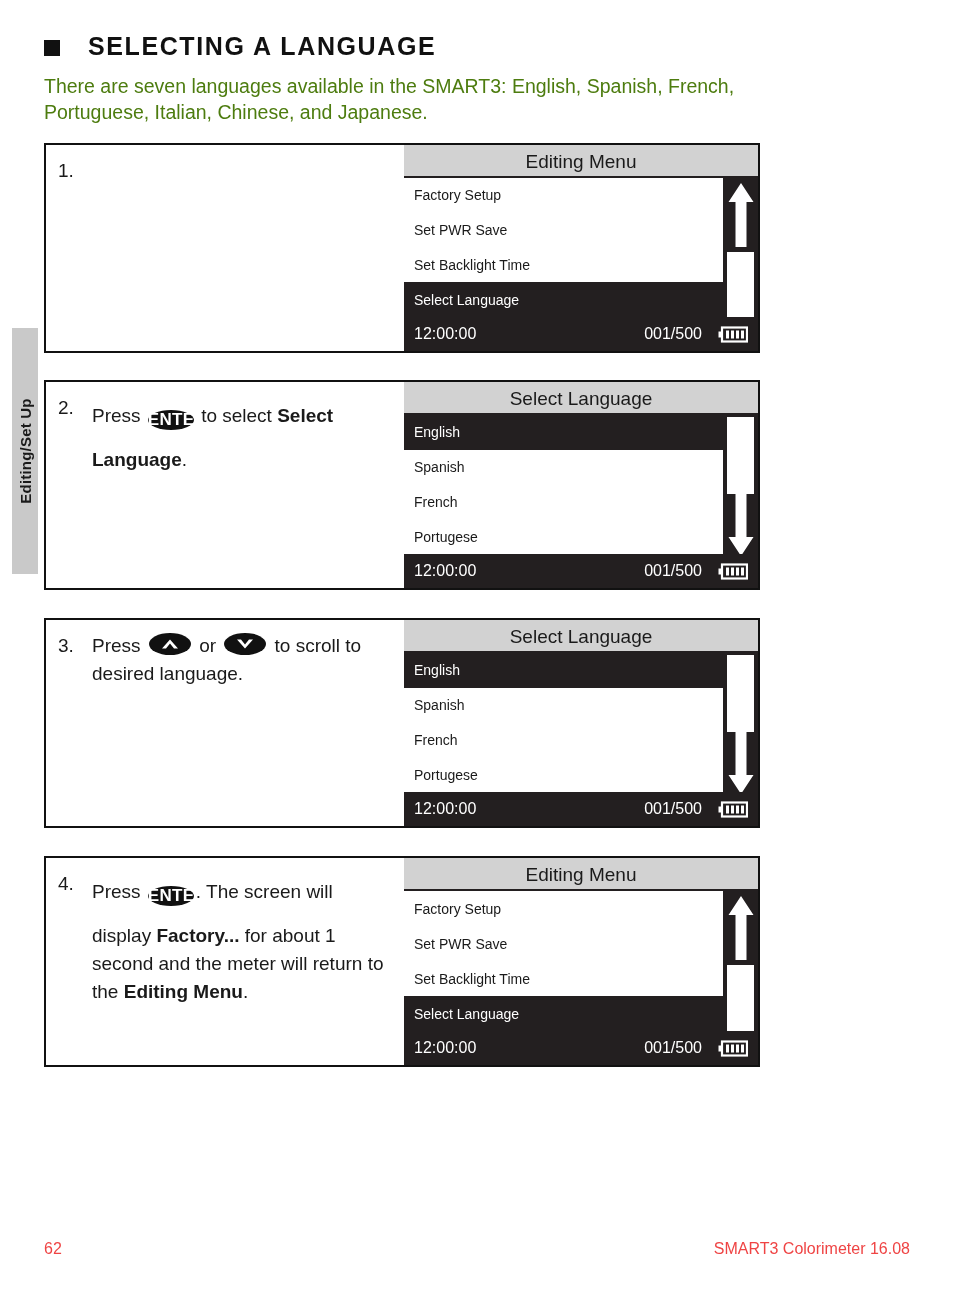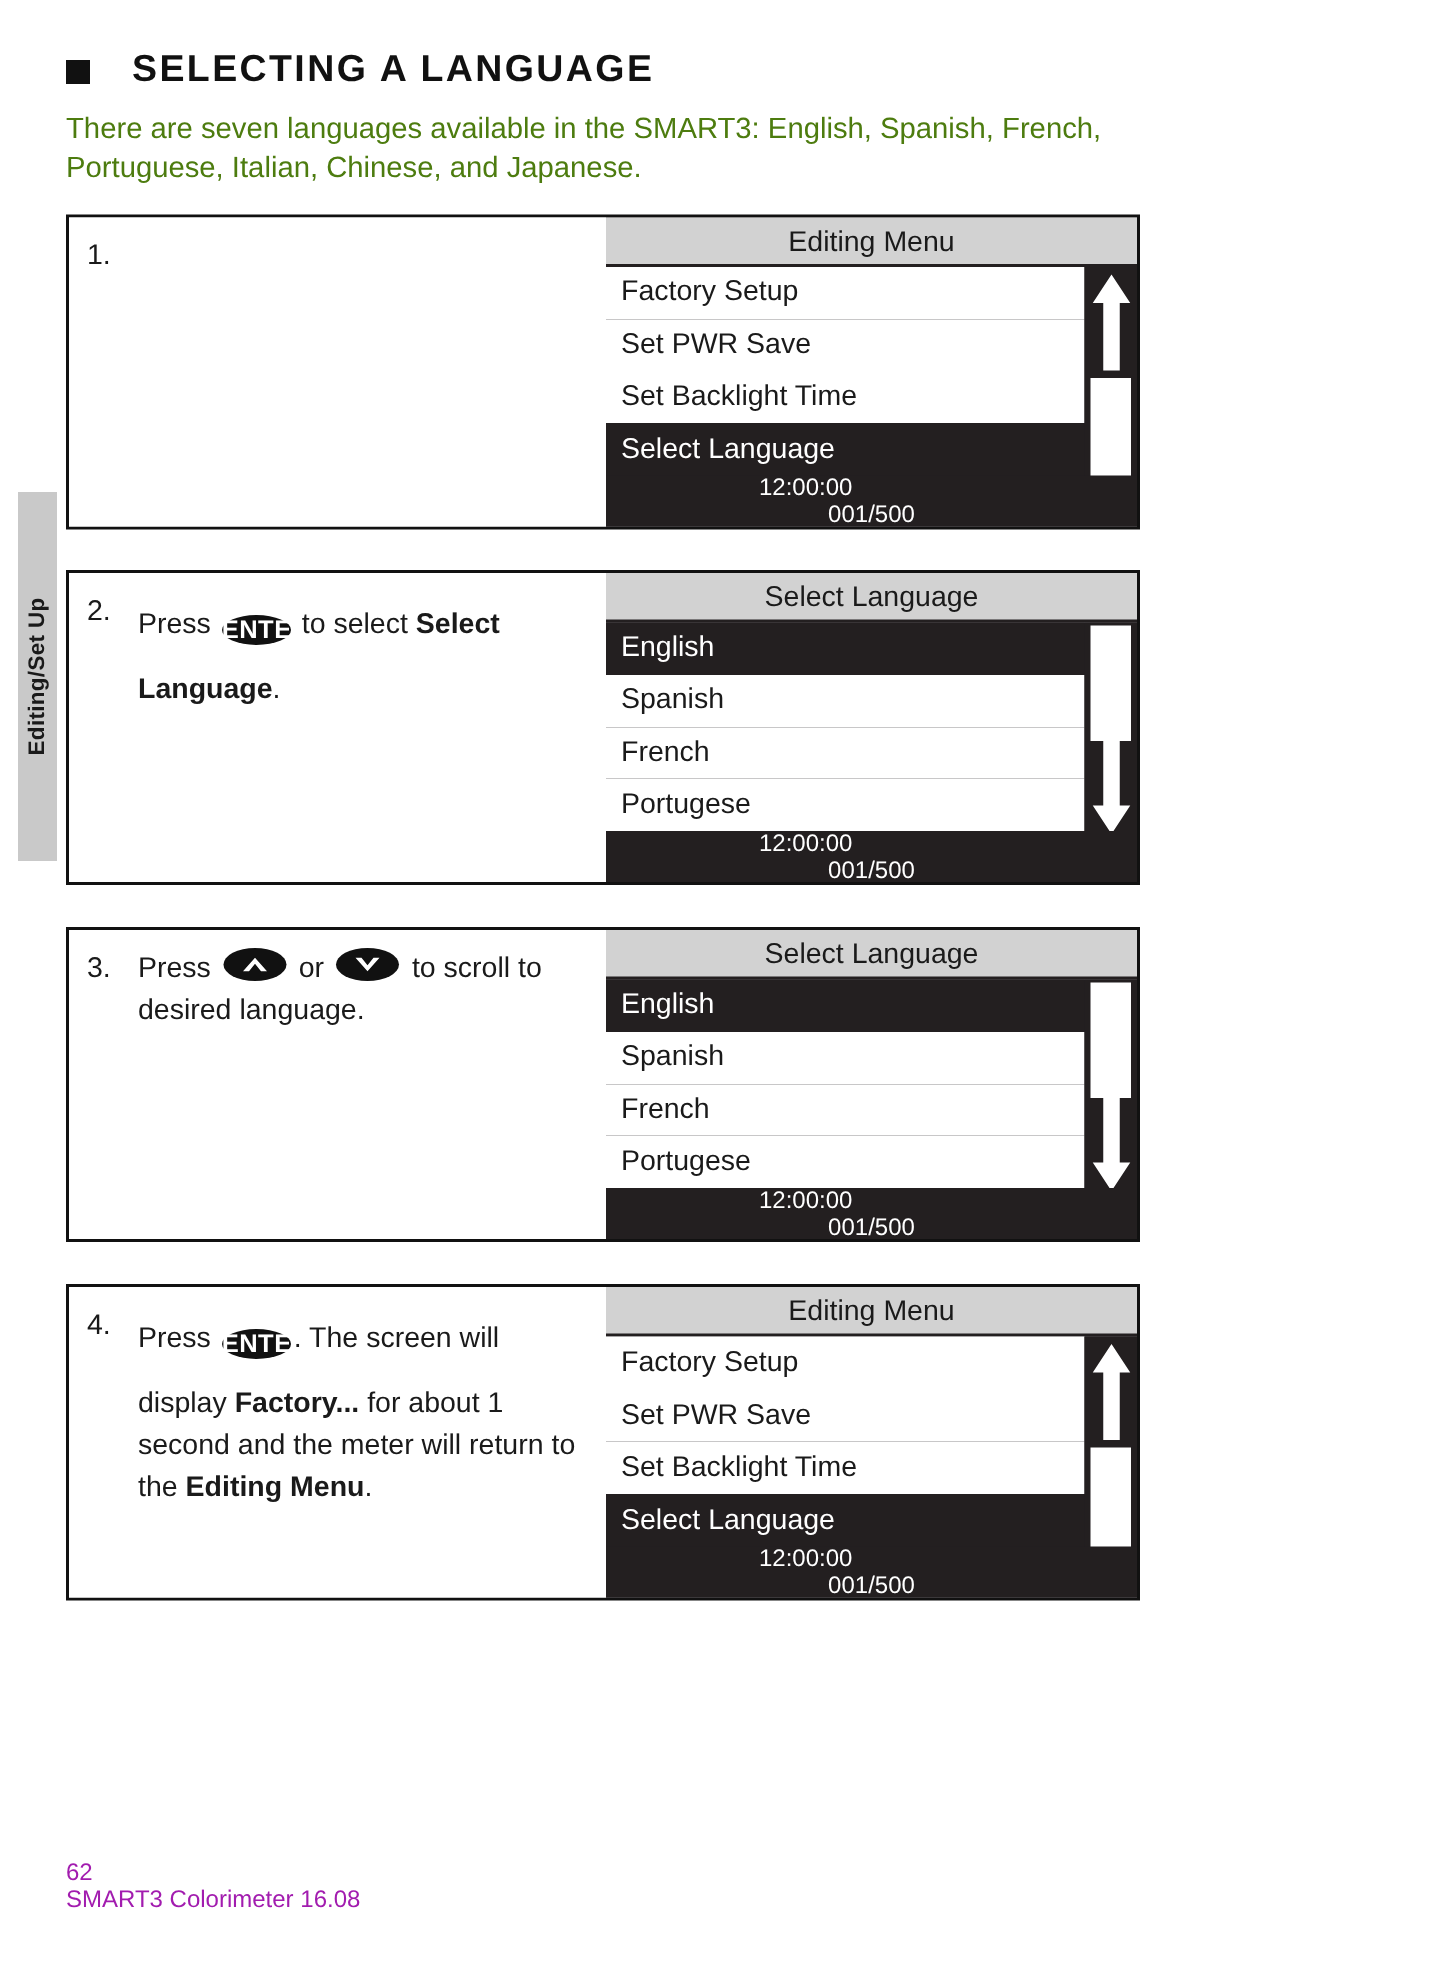--- a/index.html
+++ b/index.html
@@ -156,21 +156,21 @@
     right: 35px;
     bottom: 0;
     display: flex;
     flex-direction: column;
   }
   .lcd-row {
     flex: 1 1 0;
     display: flex;
     align-items: center;
     padding-left: 10px;
-    font-size: 19px;
+    font-size: 14px;
     background: #ffffff;
     color: #1a1a1a;
   }
   .lcd-row.selected {
     background: #231f20;
     color: #ffffff;
   }
   .lcd-scroll {
     position: absolute;
     right: 0;
@@ -195,37 +195,35 @@
   }
   .lcd-status {
     height: 34px;
     background: #231f20;
     color: #ffffff;
     display: flex;
     align-items: center;
     font-size: 16px;
     position: relative;
     padding: 0 10px;
-    flex-direction: column;
   }
   .st-time { width: 150px; }
   .st-count { flex: 1 1 auto; text-align: right; }
   .st-batt { width: 46px; display: flex; justify-content: flex-end; align-items: center; }
 
   
   .footer {
     position: absolute;
     left: 44px;
     right: 44px;
     top: 1240px;
     display: flex;
     justify-content: space-between;
     font-size: 16px;
-    color: #a21caf;
-    flex-direction: column;
+    color: #ef4444;
   }
 </style>
 </head>
 <body>
 
 <div class="side-tab">
   <div class="side-tab-label">Editing/Set Up</div>
 </div>
 
 <div class="page-head">

